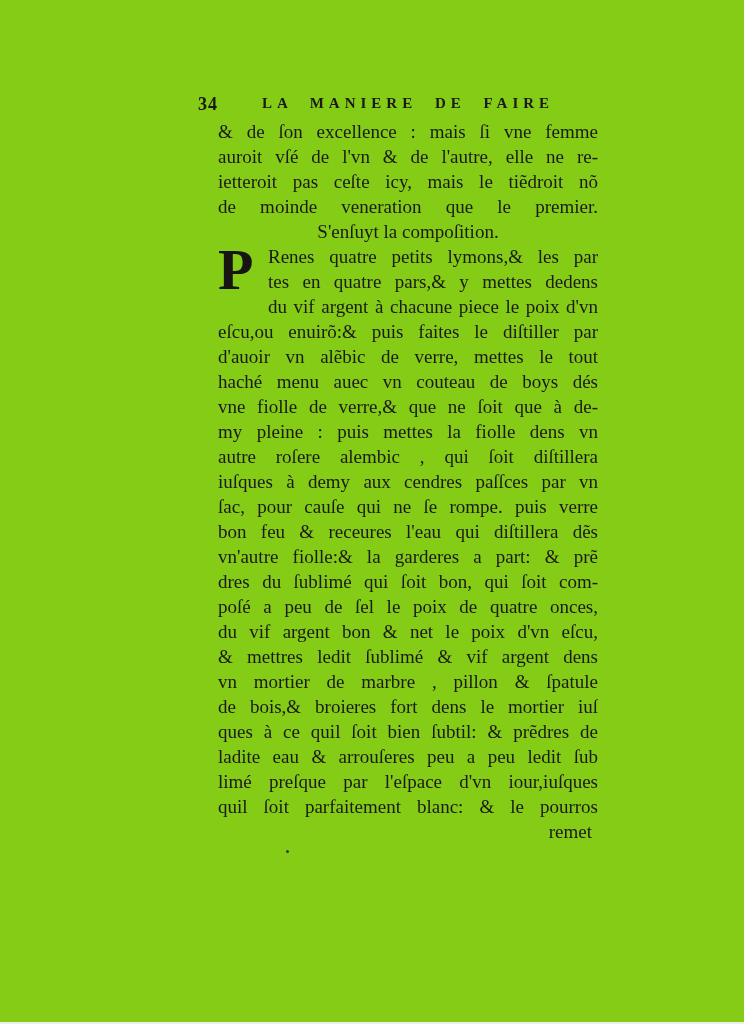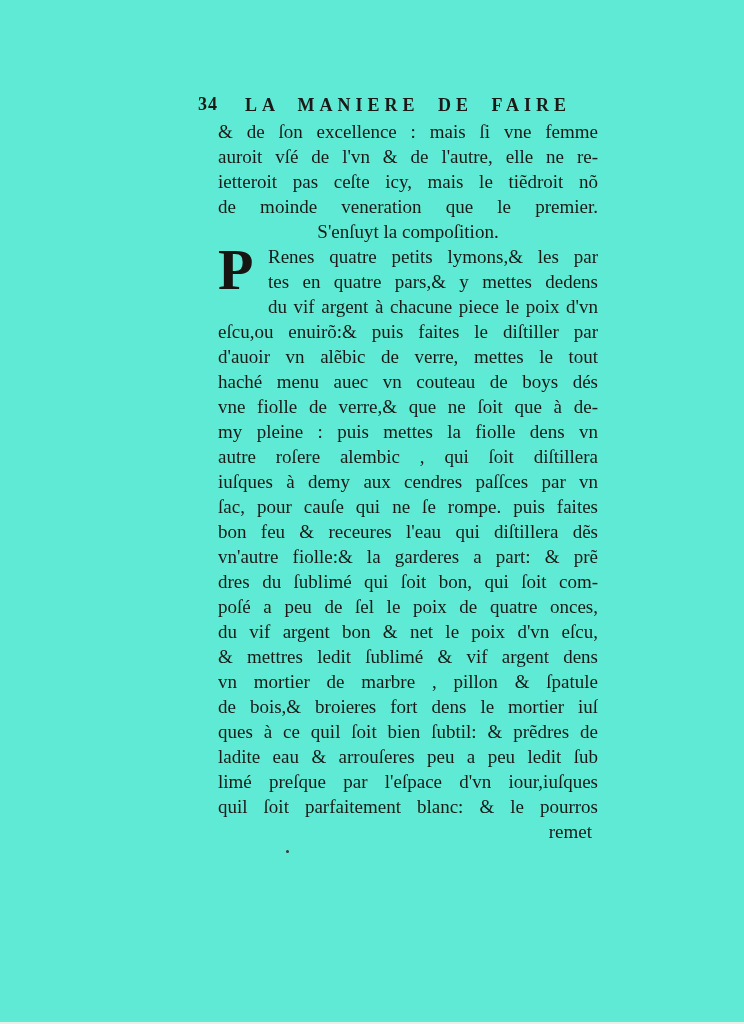--- a/index.html
+++ b/index.html
@@ -11,21 +11,21 @@
     height: 1024px;
     position: relative;
     background: #fdfdfc;
     overflow: hidden;
     font-family: "Liberation Serif", "DejaVu Serif", serif;
     color: #1b1a17;
   }
   .scan-page {
     position: absolute;
     inset: 0;
-    background: #5eead4;
+    background: #84cc16;
   }
   .text-block {
     position: absolute;
     left: 218px;
     top: 92px;
     width: 380px;
   }
   .header-row {
     position: relative;
     height: 27px;
@@ -33,21 +33,21 @@
   .page-number {
     position: absolute;
     left: -20px;
     top: 2px;
     font-size: 18px;
     font-weight: 700;
     letter-spacing: 1px;
   }
   .running-title {
     text-align: center;
-    font-size: 18px;
+    font-size: 15px;
     font-weight: 700;
     letter-spacing: 5px;
     word-spacing: 9px;
     padding-top: 3px;
     white-space: nowrap;
   }
   .line {
     font-size: 19px;
     line-height: 25px;
     height: 25px;
@@ -128,21 +128,21 @@
       <div class="line">Renes quatre petits lymons,&amp; les par</div>
       <div class="line">tes en quatre pars,&amp; y mettes dedens</div>
       <div class="line">du vif argent à chacune piece le poix d'vn</div>
       <div class="line">eſcu,ou enuirõ:&amp; puis faites le diſtiller par</div>
       <div class="line">d'auoir vn alẽbic de verre, mettes le tout</div>
       <div class="line">haché menu auec vn couteau de boys dés</div>
       <div class="line">vne fiolle de verre,&amp; que ne ſoit que à de-</div>
       <div class="line">my pleine : puis mettes la fiolle dens vn</div>
       <div class="line">autre roſere alembic , qui ſoit diſtillera</div>
       <div class="line">iuſques à demy aux cendres paſſces par vn</div>
-      <div class="line">ſac, pour cauſe qui ne ſe rompe. puis faites</div>
+      <div class="line">ſac, pour cauſe qui ne ſe rompe. puis verre</div>
       <div class="line">bon feu &amp; receures l'eau qui diſtillera dẽs</div>
       <div class="line">vn'autre fiolle:&amp; la garderes a part: &amp; prẽ</div>
       <div class="line">dres du ſublimé qui ſoit bon, qui ſoit com-</div>
       <div class="line">poſé a peu de ſel le poix de quatre onces,</div>
       <div class="line">du vif argent bon &amp; net le poix d'vn eſcu,</div>
       <div class="line">&amp; mettres ledit ſublimé &amp; vif argent dens</div>
       <div class="line">vn mortier de marbre , pillon &amp; ſpatule</div>
       <div class="line">de bois,&amp; broieres fort dens le mortier iuſ</div>
       <div class="line">ques à ce quil ſoit bien ſubtil: &amp; prẽdres de</div>
       <div class="line">ladite eau &amp; arrouſeres peu a peu ledit ſub</div>

